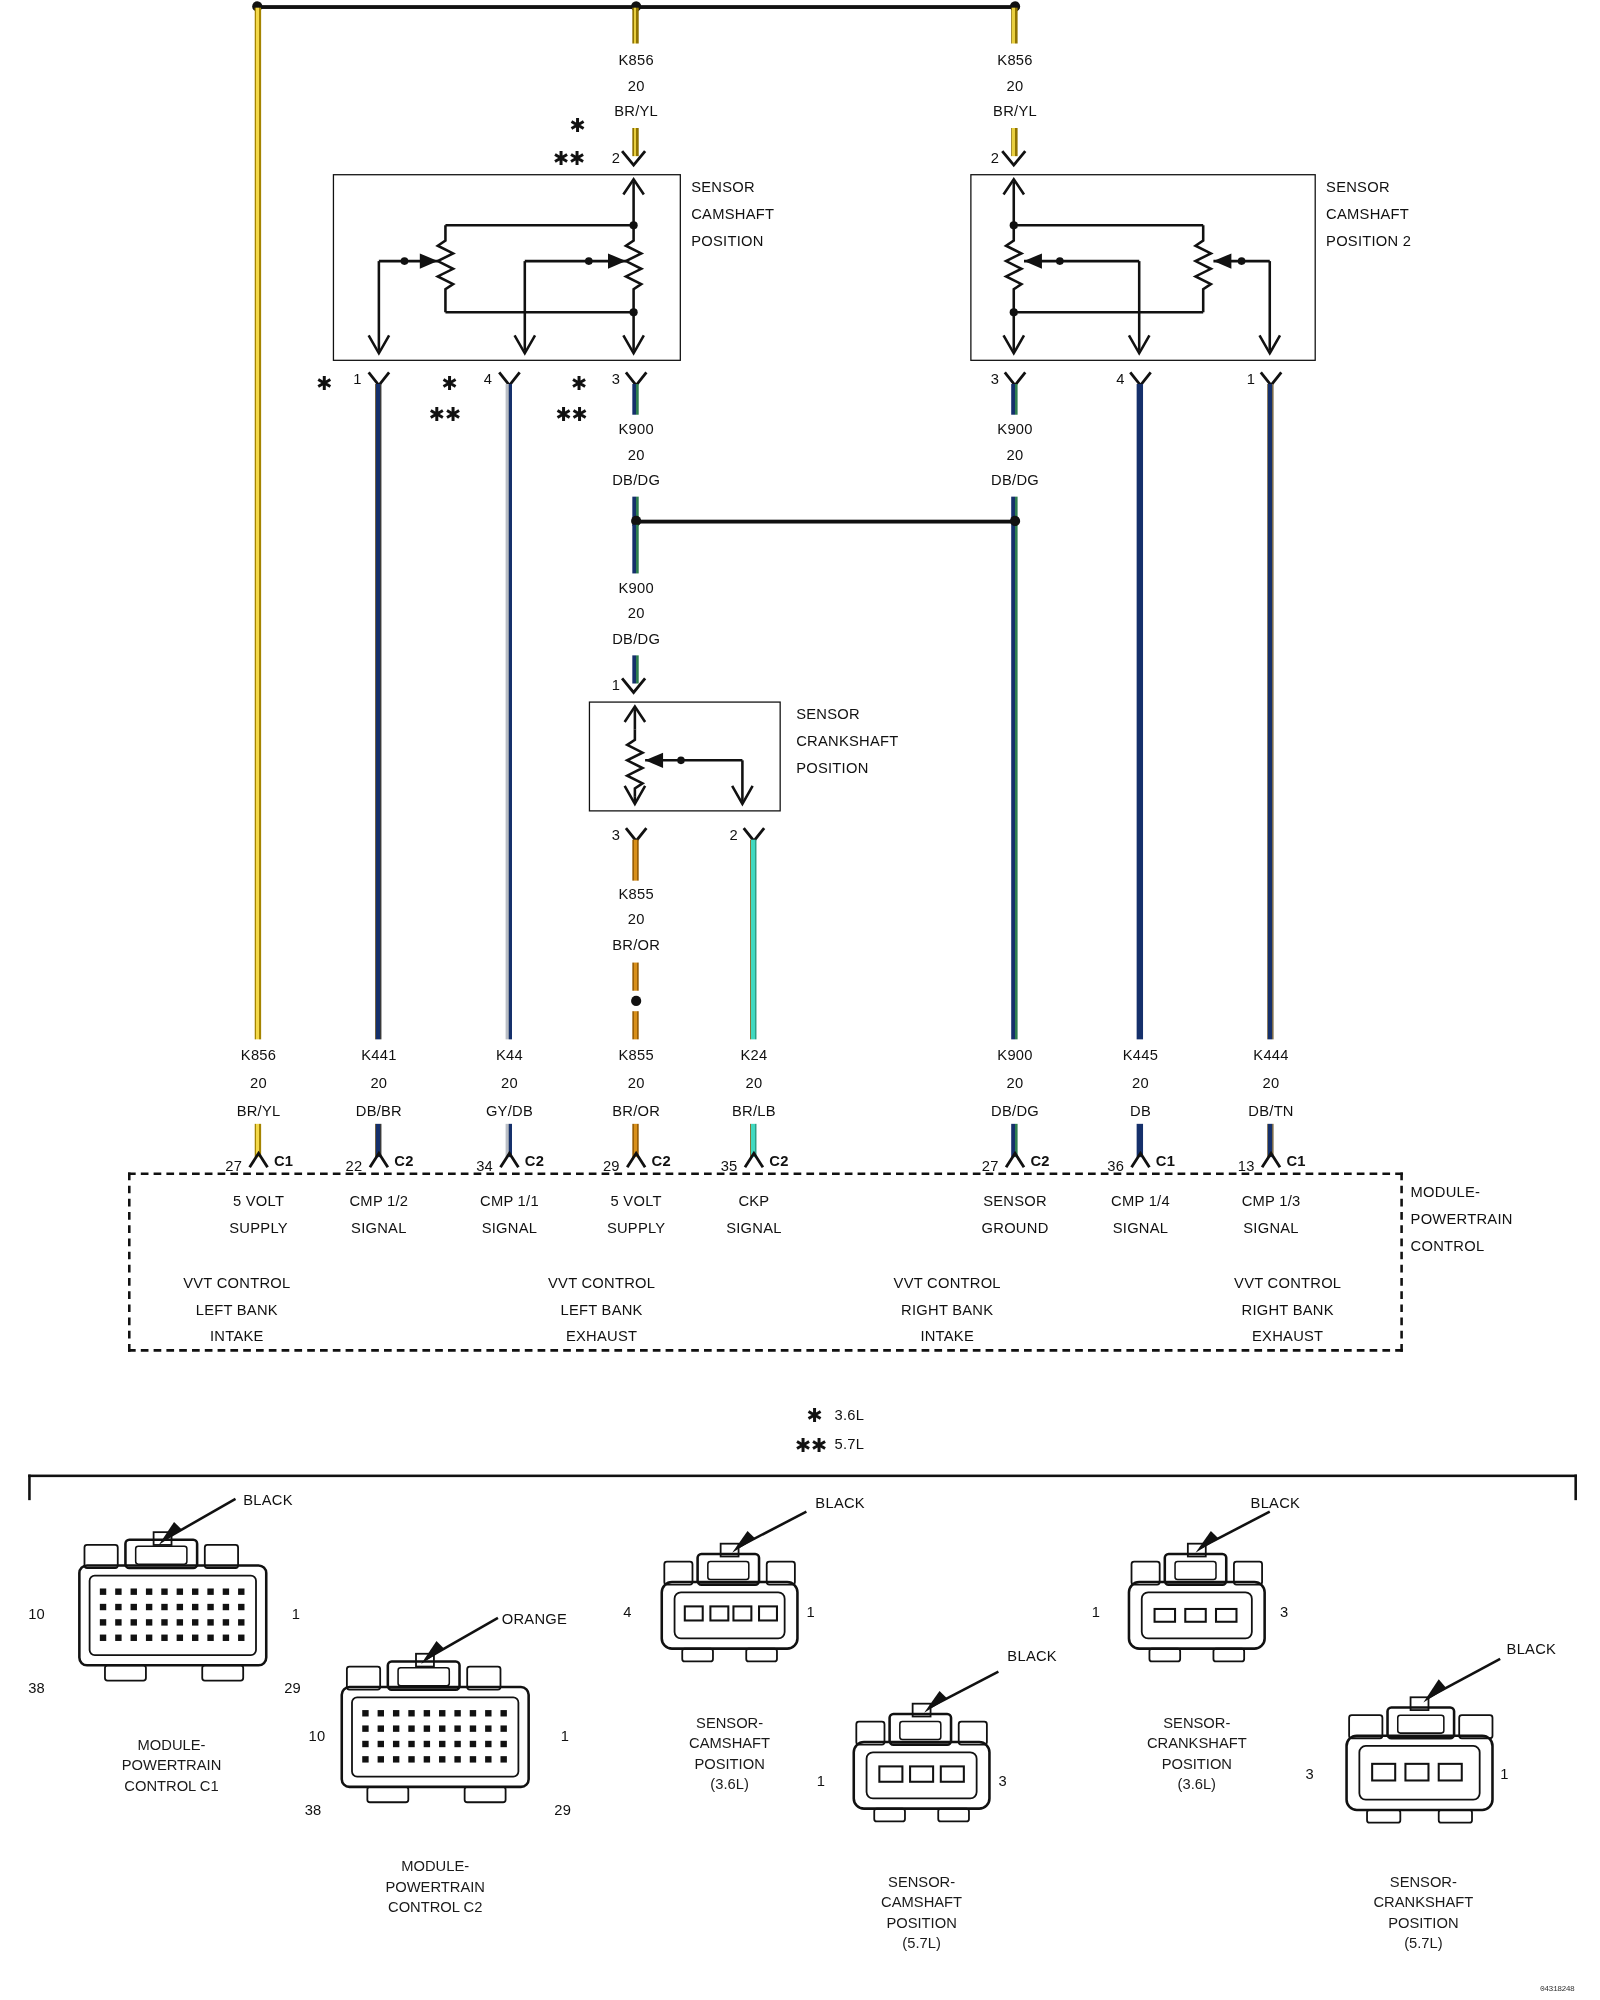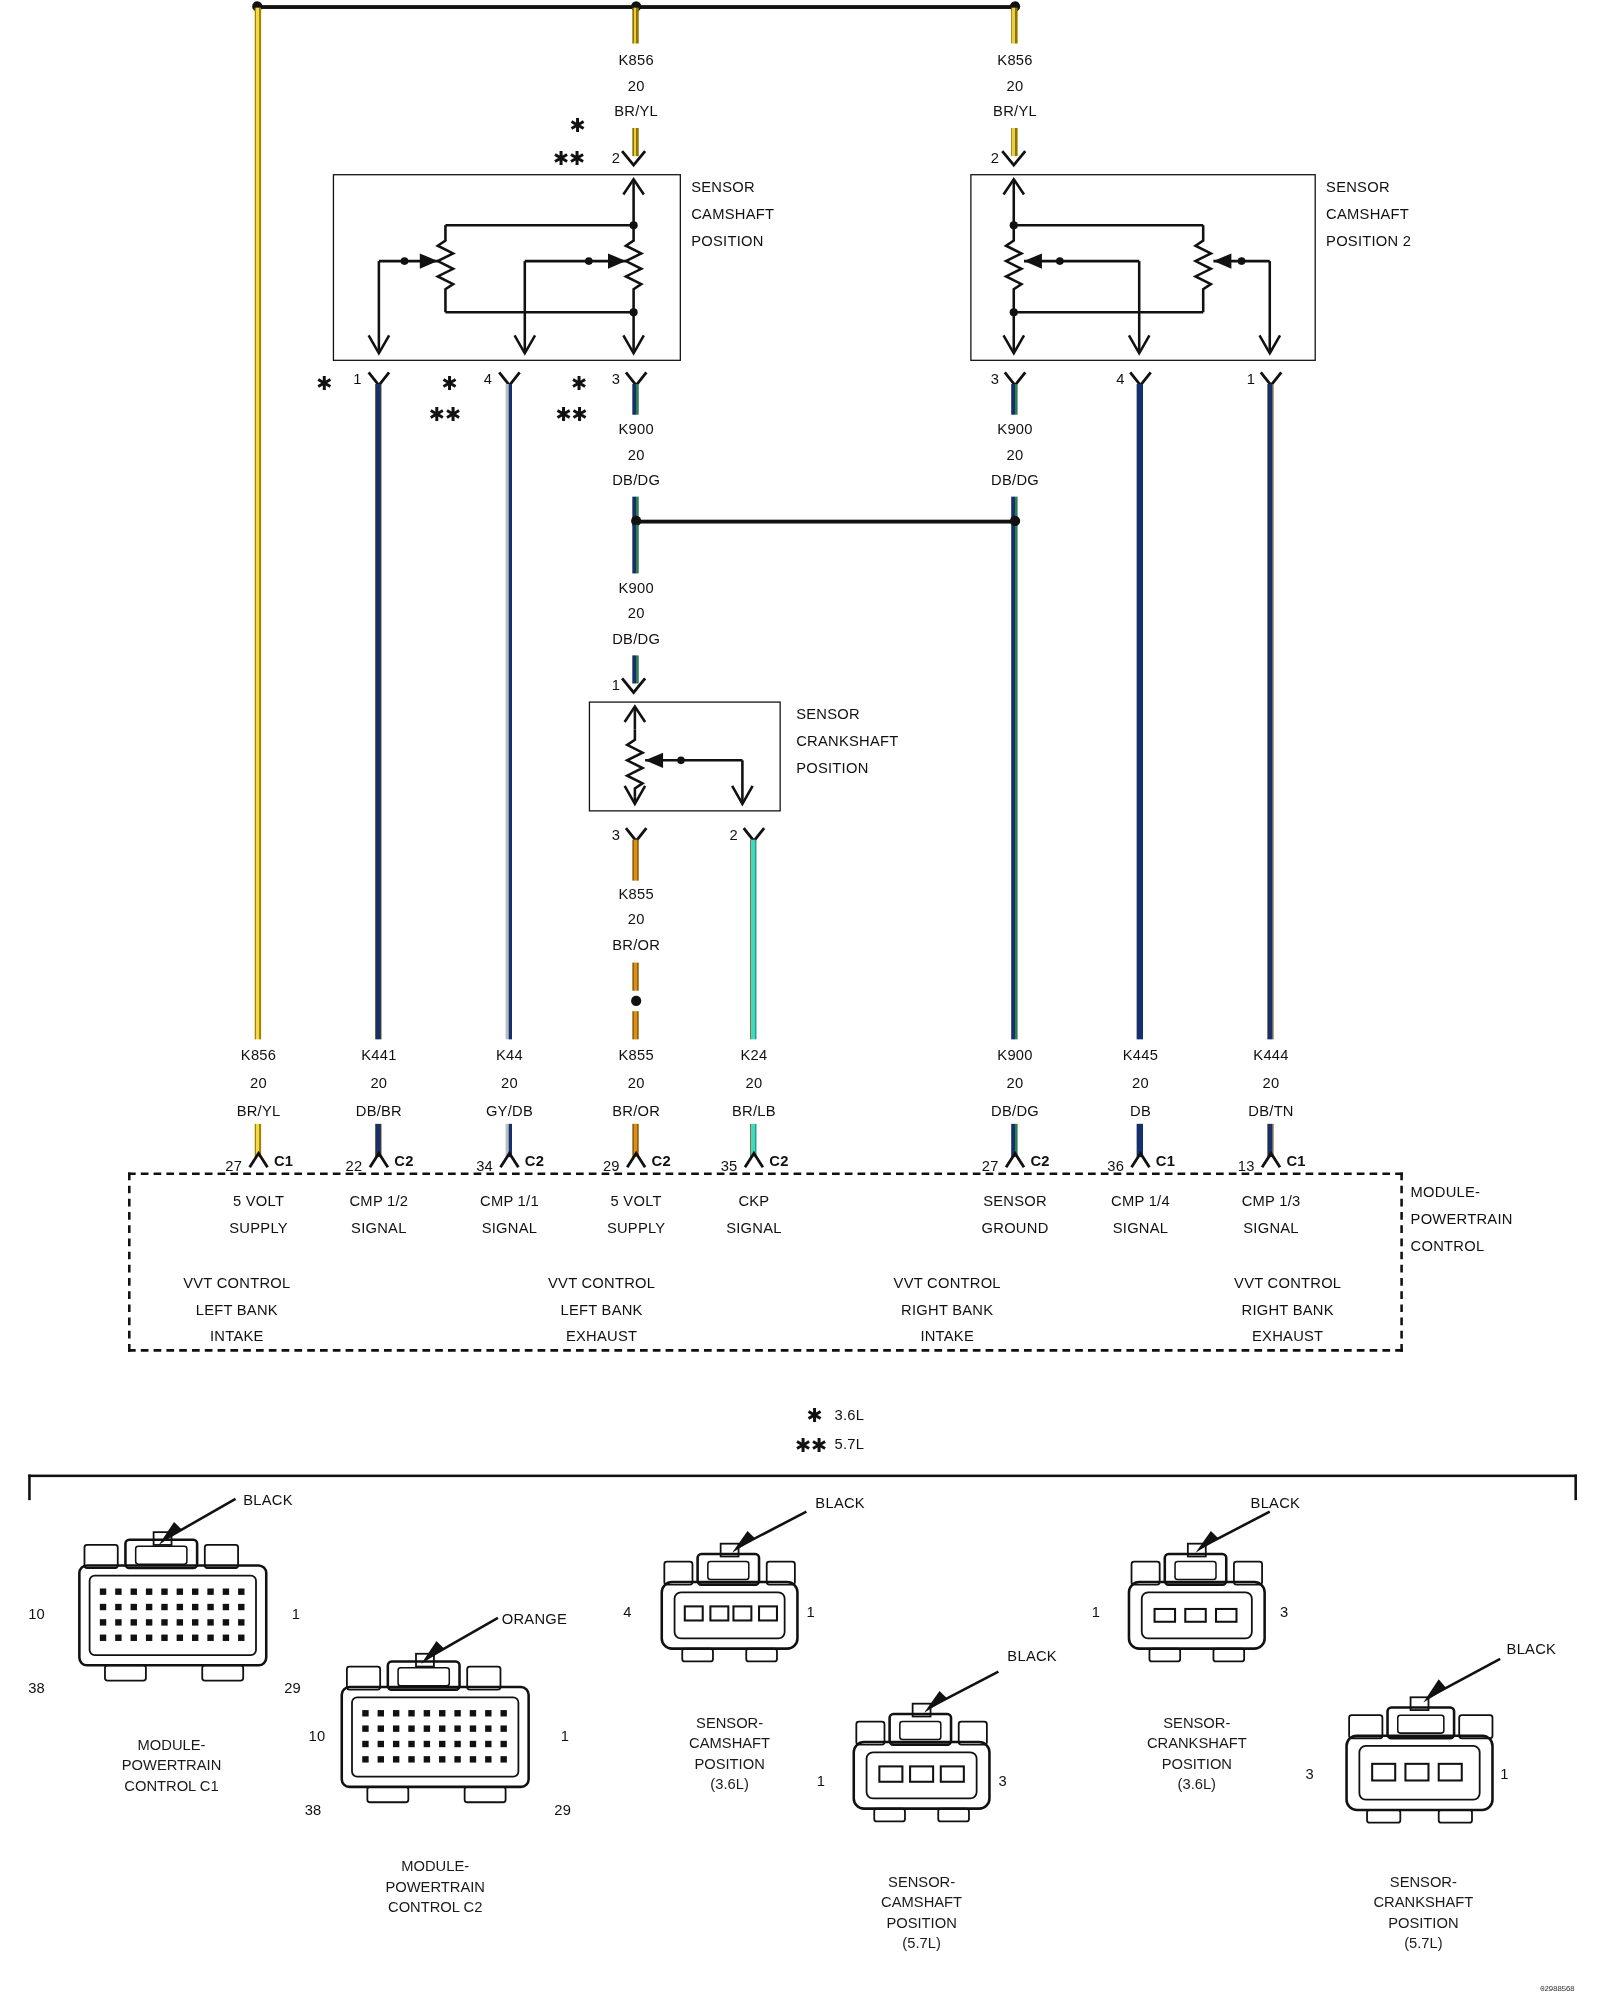--- a/index.html
+++ b/index.html
@@ -626,13 +626,13 @@
   <div class="t" style="left:1172px;top:1380px;">1</div>
   <div class="capt" style="left:1112px;top:1462px;">
     <div>SENSOR-</div>
     <div>CRANKSHAFT</div>
     <div>POSITION</div>
     <div>(5.7L)</div>
   </div>
 
 </div>
 
-<div class="code" style="left:1540px;top:1984px;">02988568</div>
+<div class="code" style="left:1540px;top:1984px;">04318248</div>
 
 </body></html>

